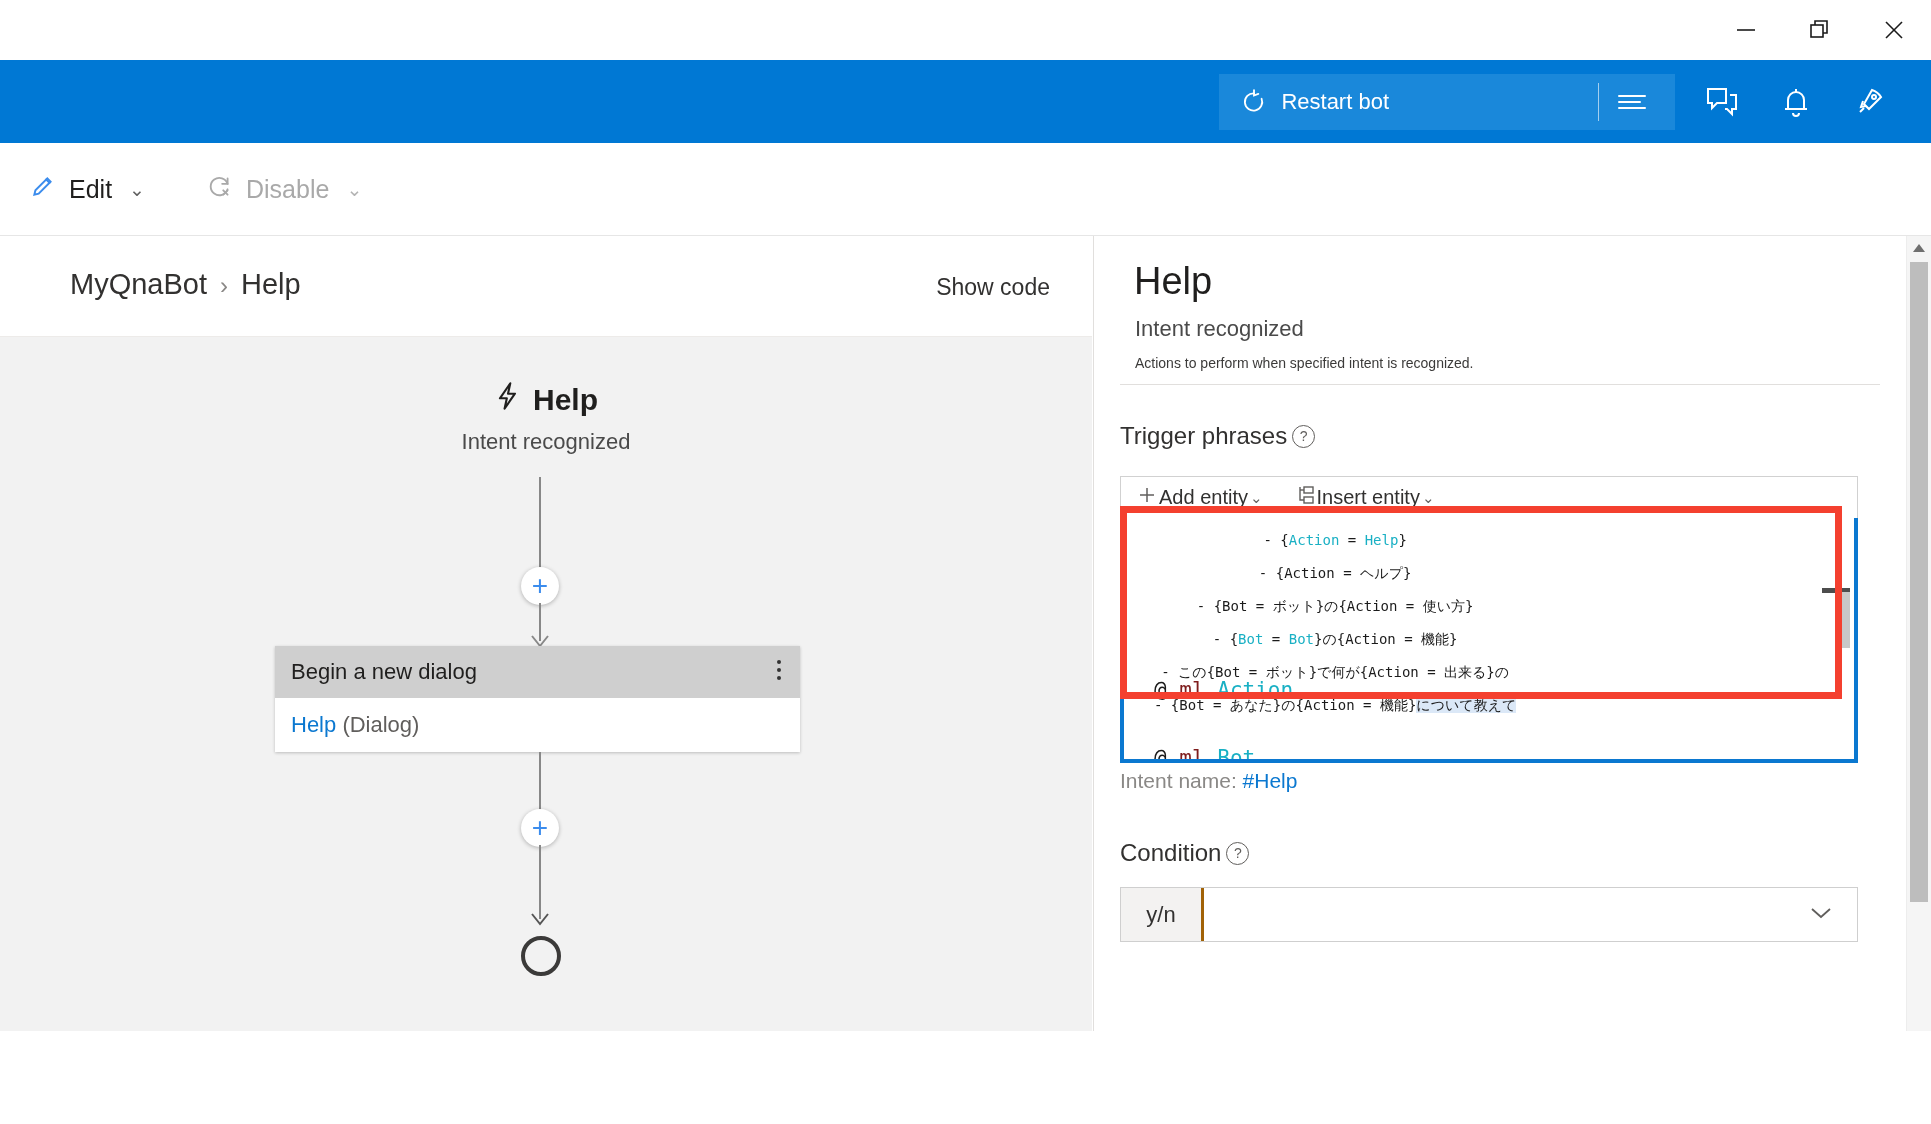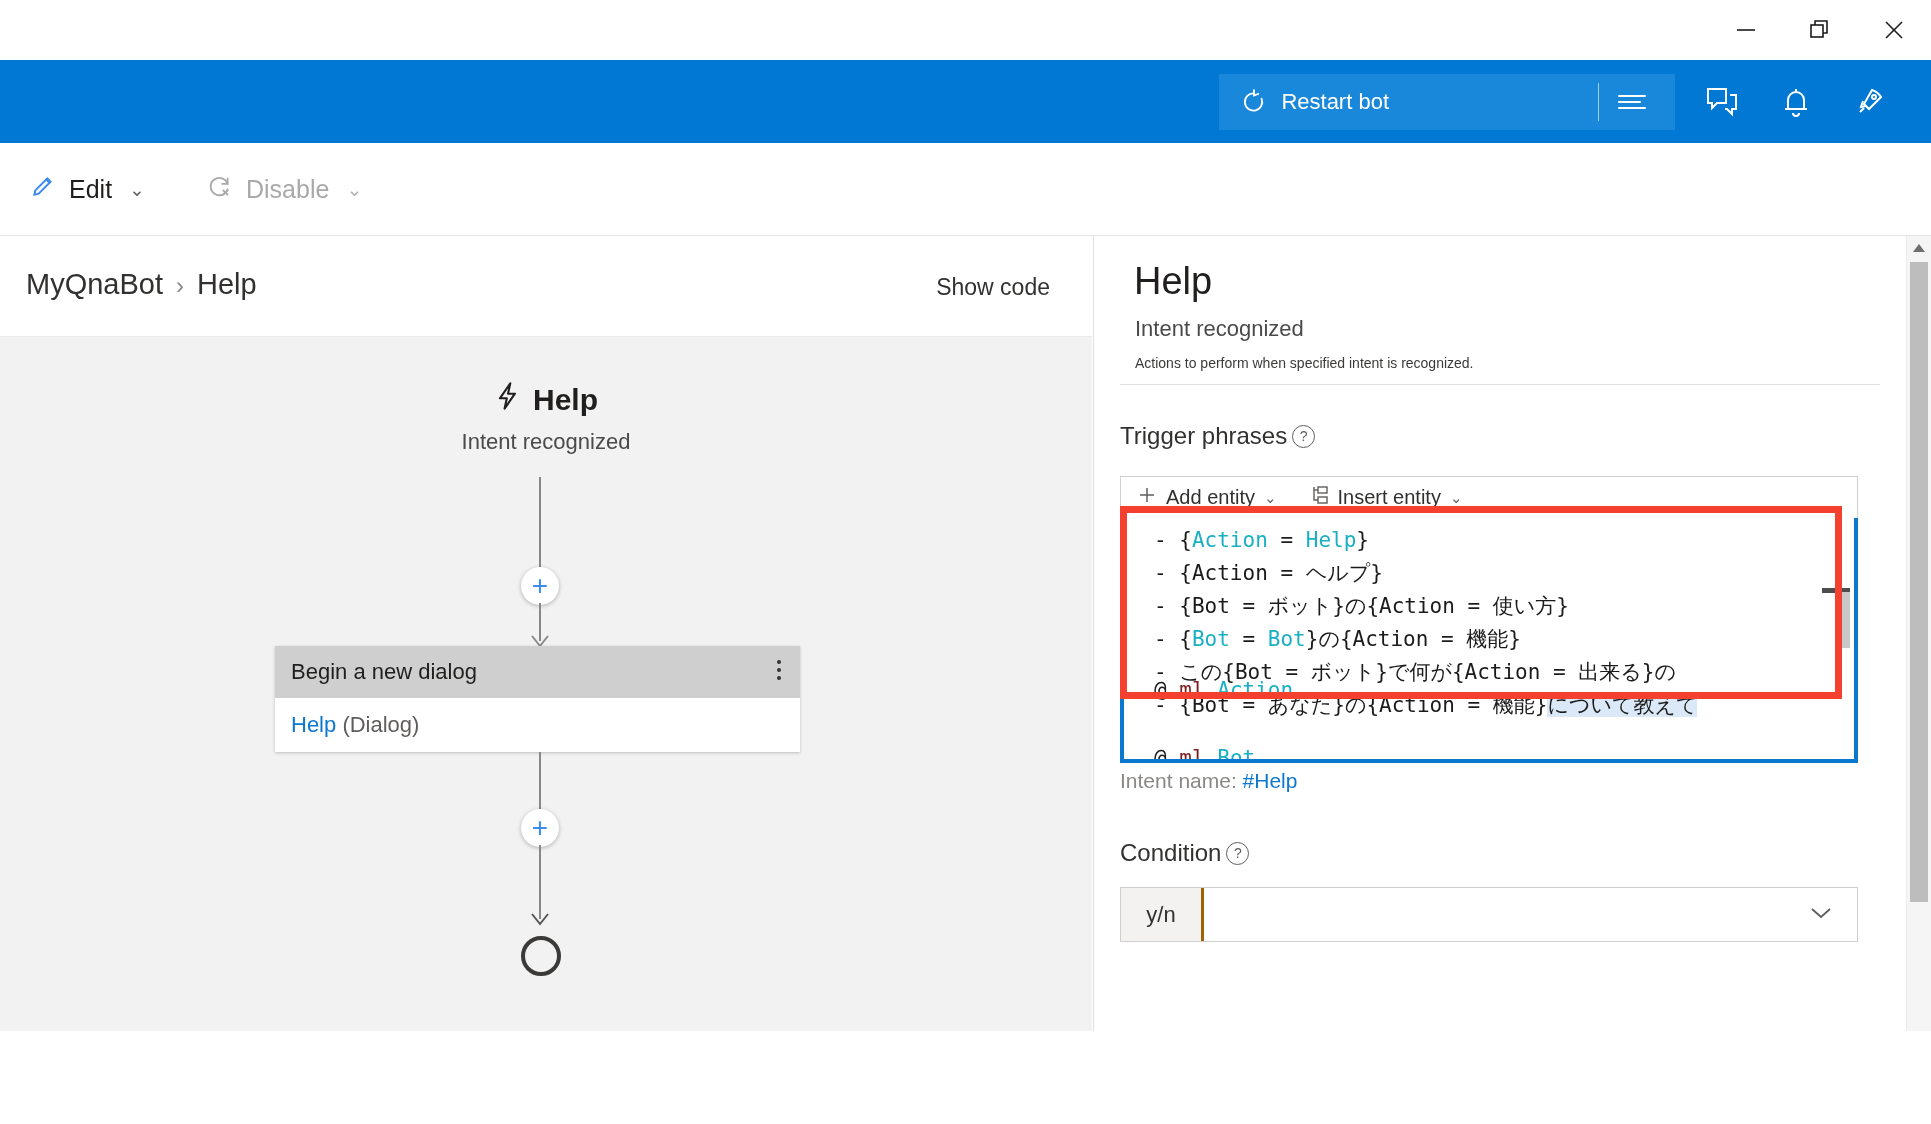--- a/index.html
+++ b/index.html
@@ -82,20 +82,21 @@
   .canvas-pane {
     position: absolute; left: 0; top: 236px;
     width: 1092px; height: 888px;
     background: #ffffff;
   }
   .canvas-header {
     position: relative;
     height: 100px;
     display: flex; align-items: center;
     background: #ffffff;
+    margin-left: 44px;
   }
   .breadcrumb {
     position: absolute; left: 26px; top: 32px;
     font-size: 29px; color: #323130;
     display: flex; align-items: baseline; gap: 13px;
   }
   .breadcrumb .sep { color: #8a8886; font-size: 24px; }
   .show-code {
     position: absolute; right: 42px; top: 38px;
     font-size: 23px; color: #323130;
@@ -204,36 +205,36 @@
     position: absolute; left: 26px; top: 240px;
     width: 738px; height: 42px;
     background: #ffffff;
     border: 1px solid #d1d1d1; border-bottom: none;
     box-sizing: border-box;
     display: flex; align-items: center; gap: 30px;
     padding-left: 16px;
     font-size: 20px; color: #323130;
     z-index: 3;
   }
-  .tb-item { display: flex; align-items: center; gap: 9px; }
+  .tb-item { display: flex; align-items: center; gap: 2px; }
   .tb-item .chev { font-size: 15px; color: #605e5c; }
   .code-area {
     position: absolute; left: 28px; top: 282px;
     width: 734px; height: 243px;
     background: #ffffff;
     border: 2px solid #0b78d0; border-top: none;
     box-sizing: border-box;
     overflow: hidden;
     z-index: 1;
   }
   .code-lines {
     position: absolute; left: 30px; top: 6px;
     font-family: "DejaVu Sans Mono", monospace;
-    font-size: 21px; line-height: 33px;
-    white-space: pre; color: #1b1b1b;
+    font-size: 14px; line-height: 33px;
+    white-space: pre; color: #1b1b1b; text-align: center;
   }
   .tok-ent { color: #19b0c4; }
   .tok-ml  { color: #7f1d1d; }
   .tok-at  { color: #1b1b1b; }
   .sel-hl  { background: #dbe8f7; }
   .code-entities {
     position: absolute; left: 30px; top: 138px;
     font-family: "DejaVu Sans Mono", monospace;
     font-size: 21px; line-height: 68px;
     white-space: pre;

